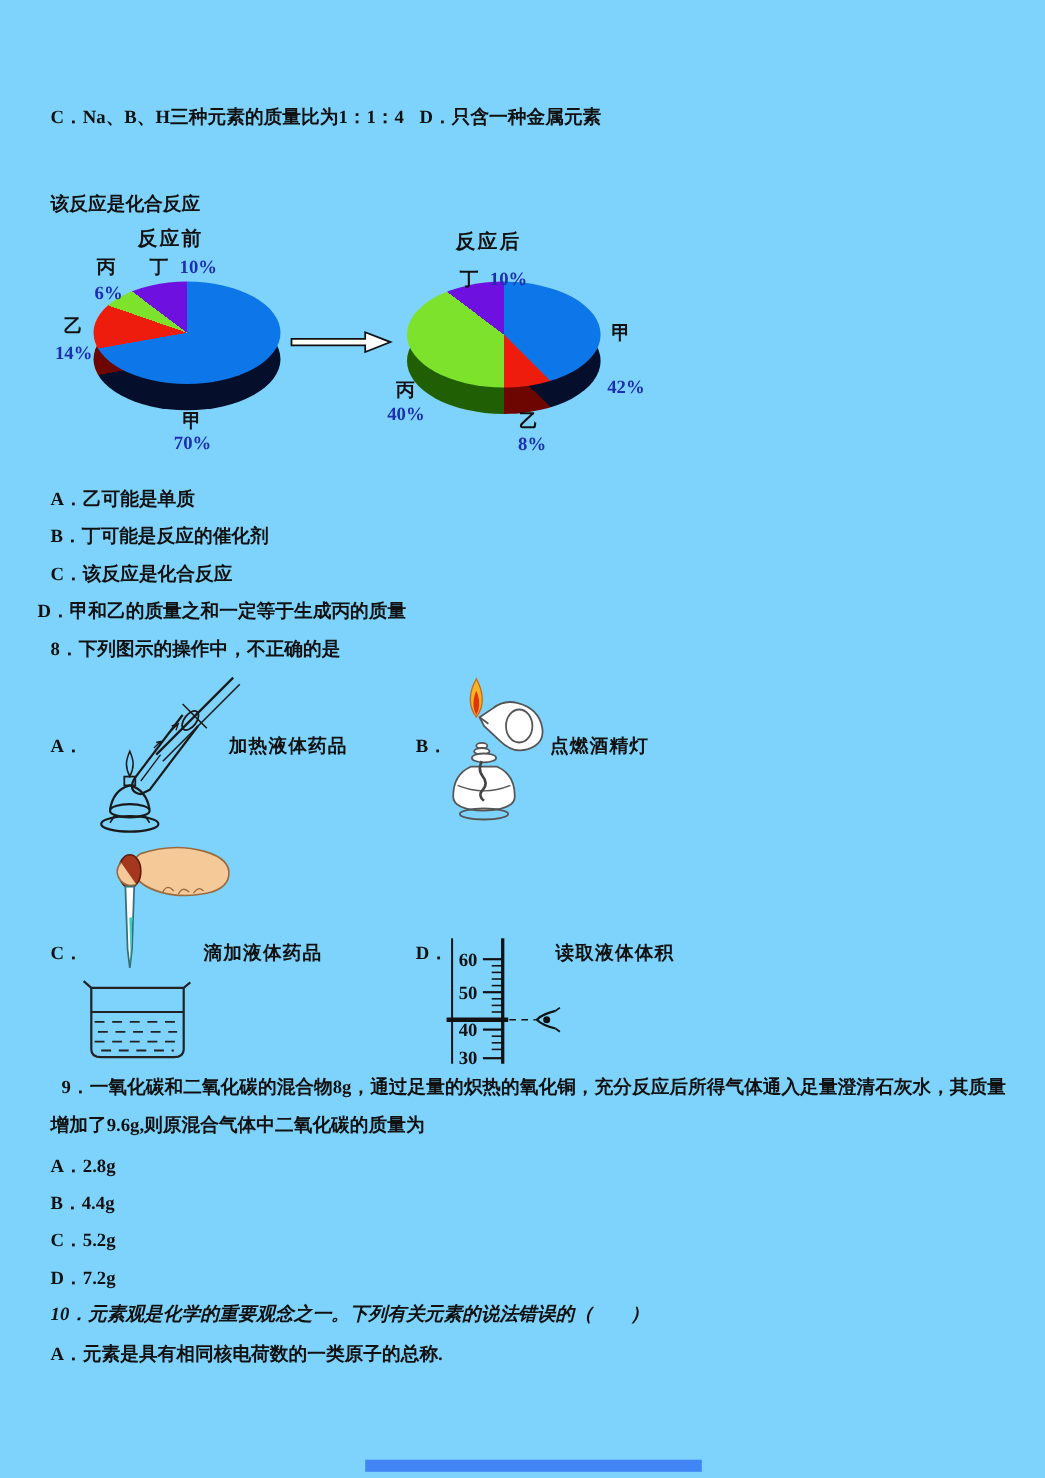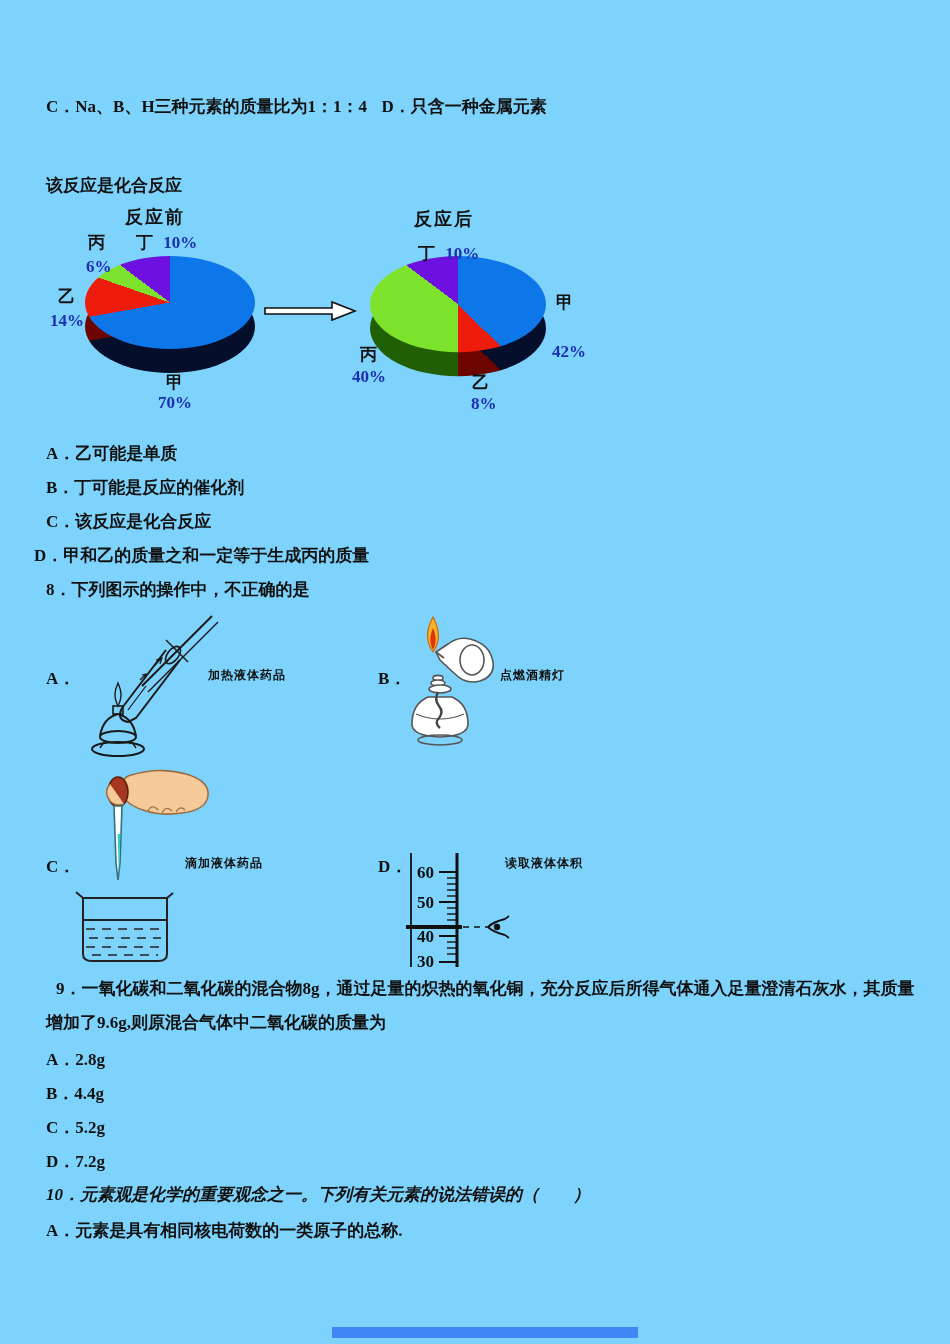--- a/index.html
+++ b/index.html
@@ -3,21 +3,21 @@
 <meta charset="utf-8">
 <style>
   html,body{margin:0;padding:0;background:#ffffff;}
   #page{position:relative;width:950px;height:1344px;background:#7dd3fc;overflow:hidden;
         font-family:"Liberation Serif","DejaVu Serif",serif;font-weight:700;color:#111;}
   .t{position:absolute;font-size:17px;line-height:1.25;white-space:nowrap;}
   .pietitle{font-size:18px;letter-spacing:2px;}
   .pct{color:#1d2fb0;}
   .lblrow span{display:inline-block;}
   .pie-face{position:absolute;border-radius:50%;transform:scaleY(0.547);transform-origin:top;}
-  .caption{font-size:12px;letter-spacing:1px;}
+  .caption{font-size:17px;letter-spacing:1px;}
   svg{position:absolute;overflow:visible;}
   .footerbar{position:absolute;left:332px;top:1327px;width:306px;height:11px;}
 </style>
 </head>
 <body>
 
 <div id="page">
 
   <div class="t" style="left:46px;top:96px;">
     <span>C．Na、B、H三种元素的质量比为1：1：4</span>

